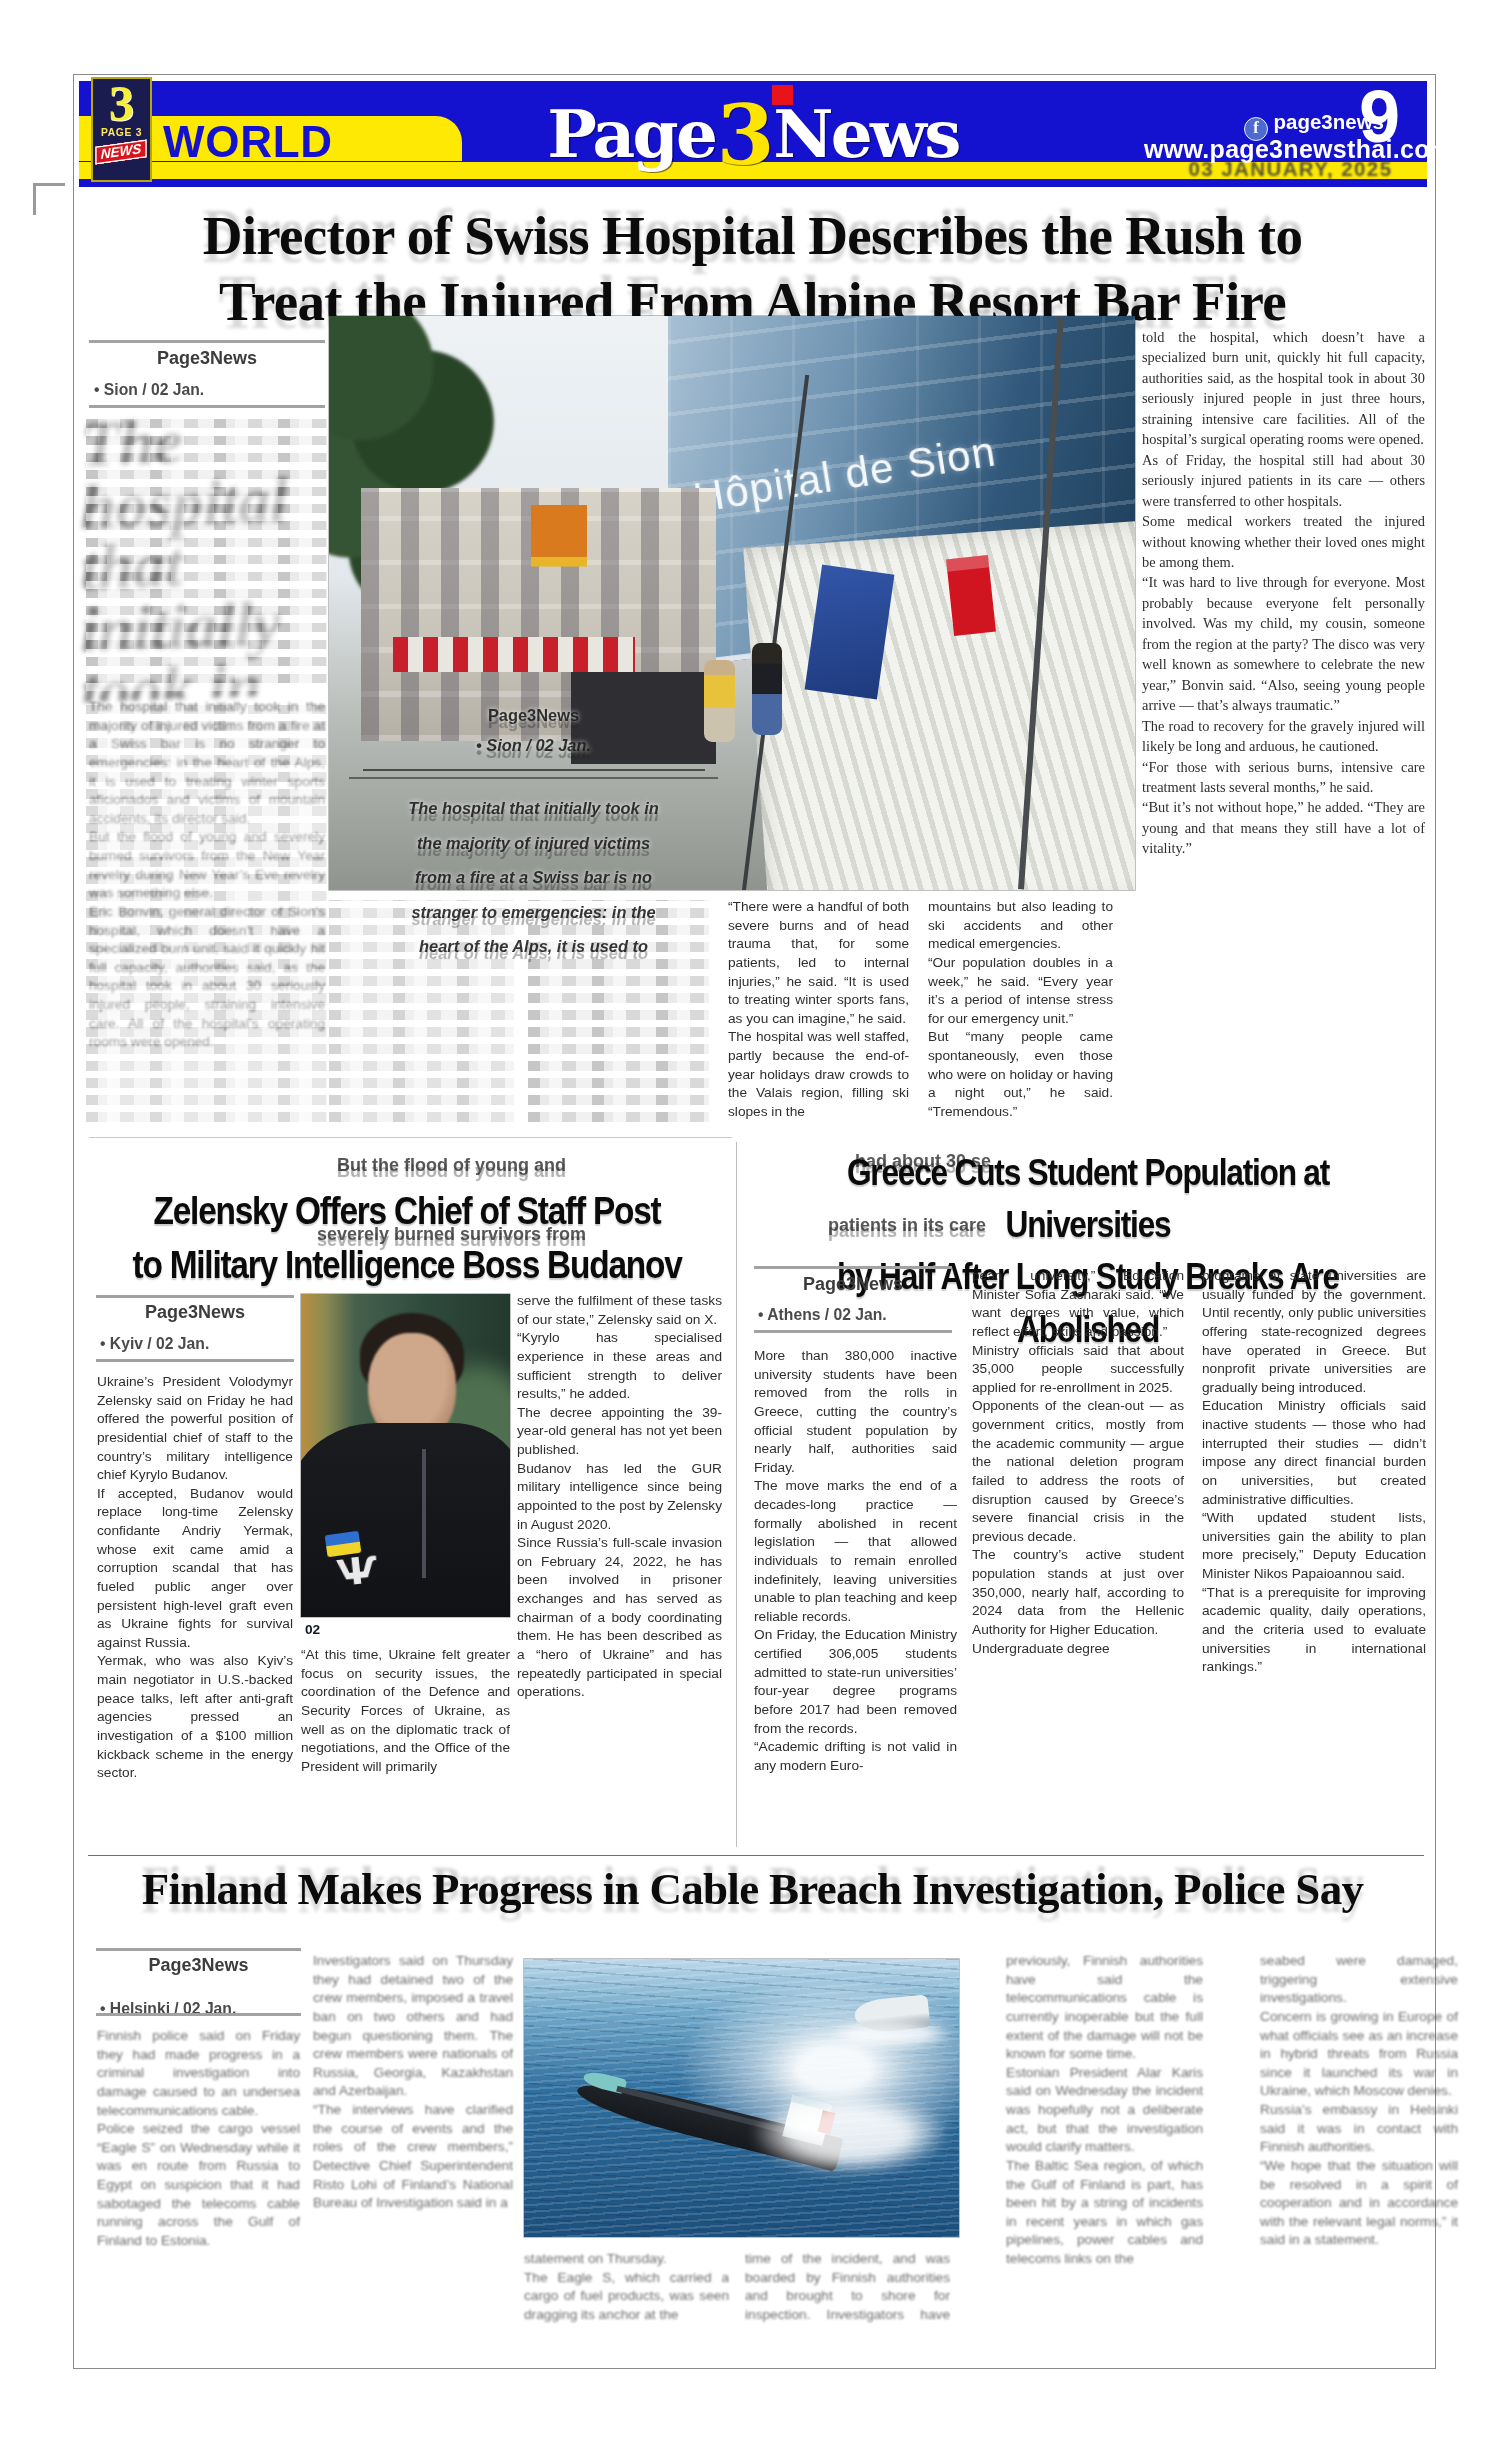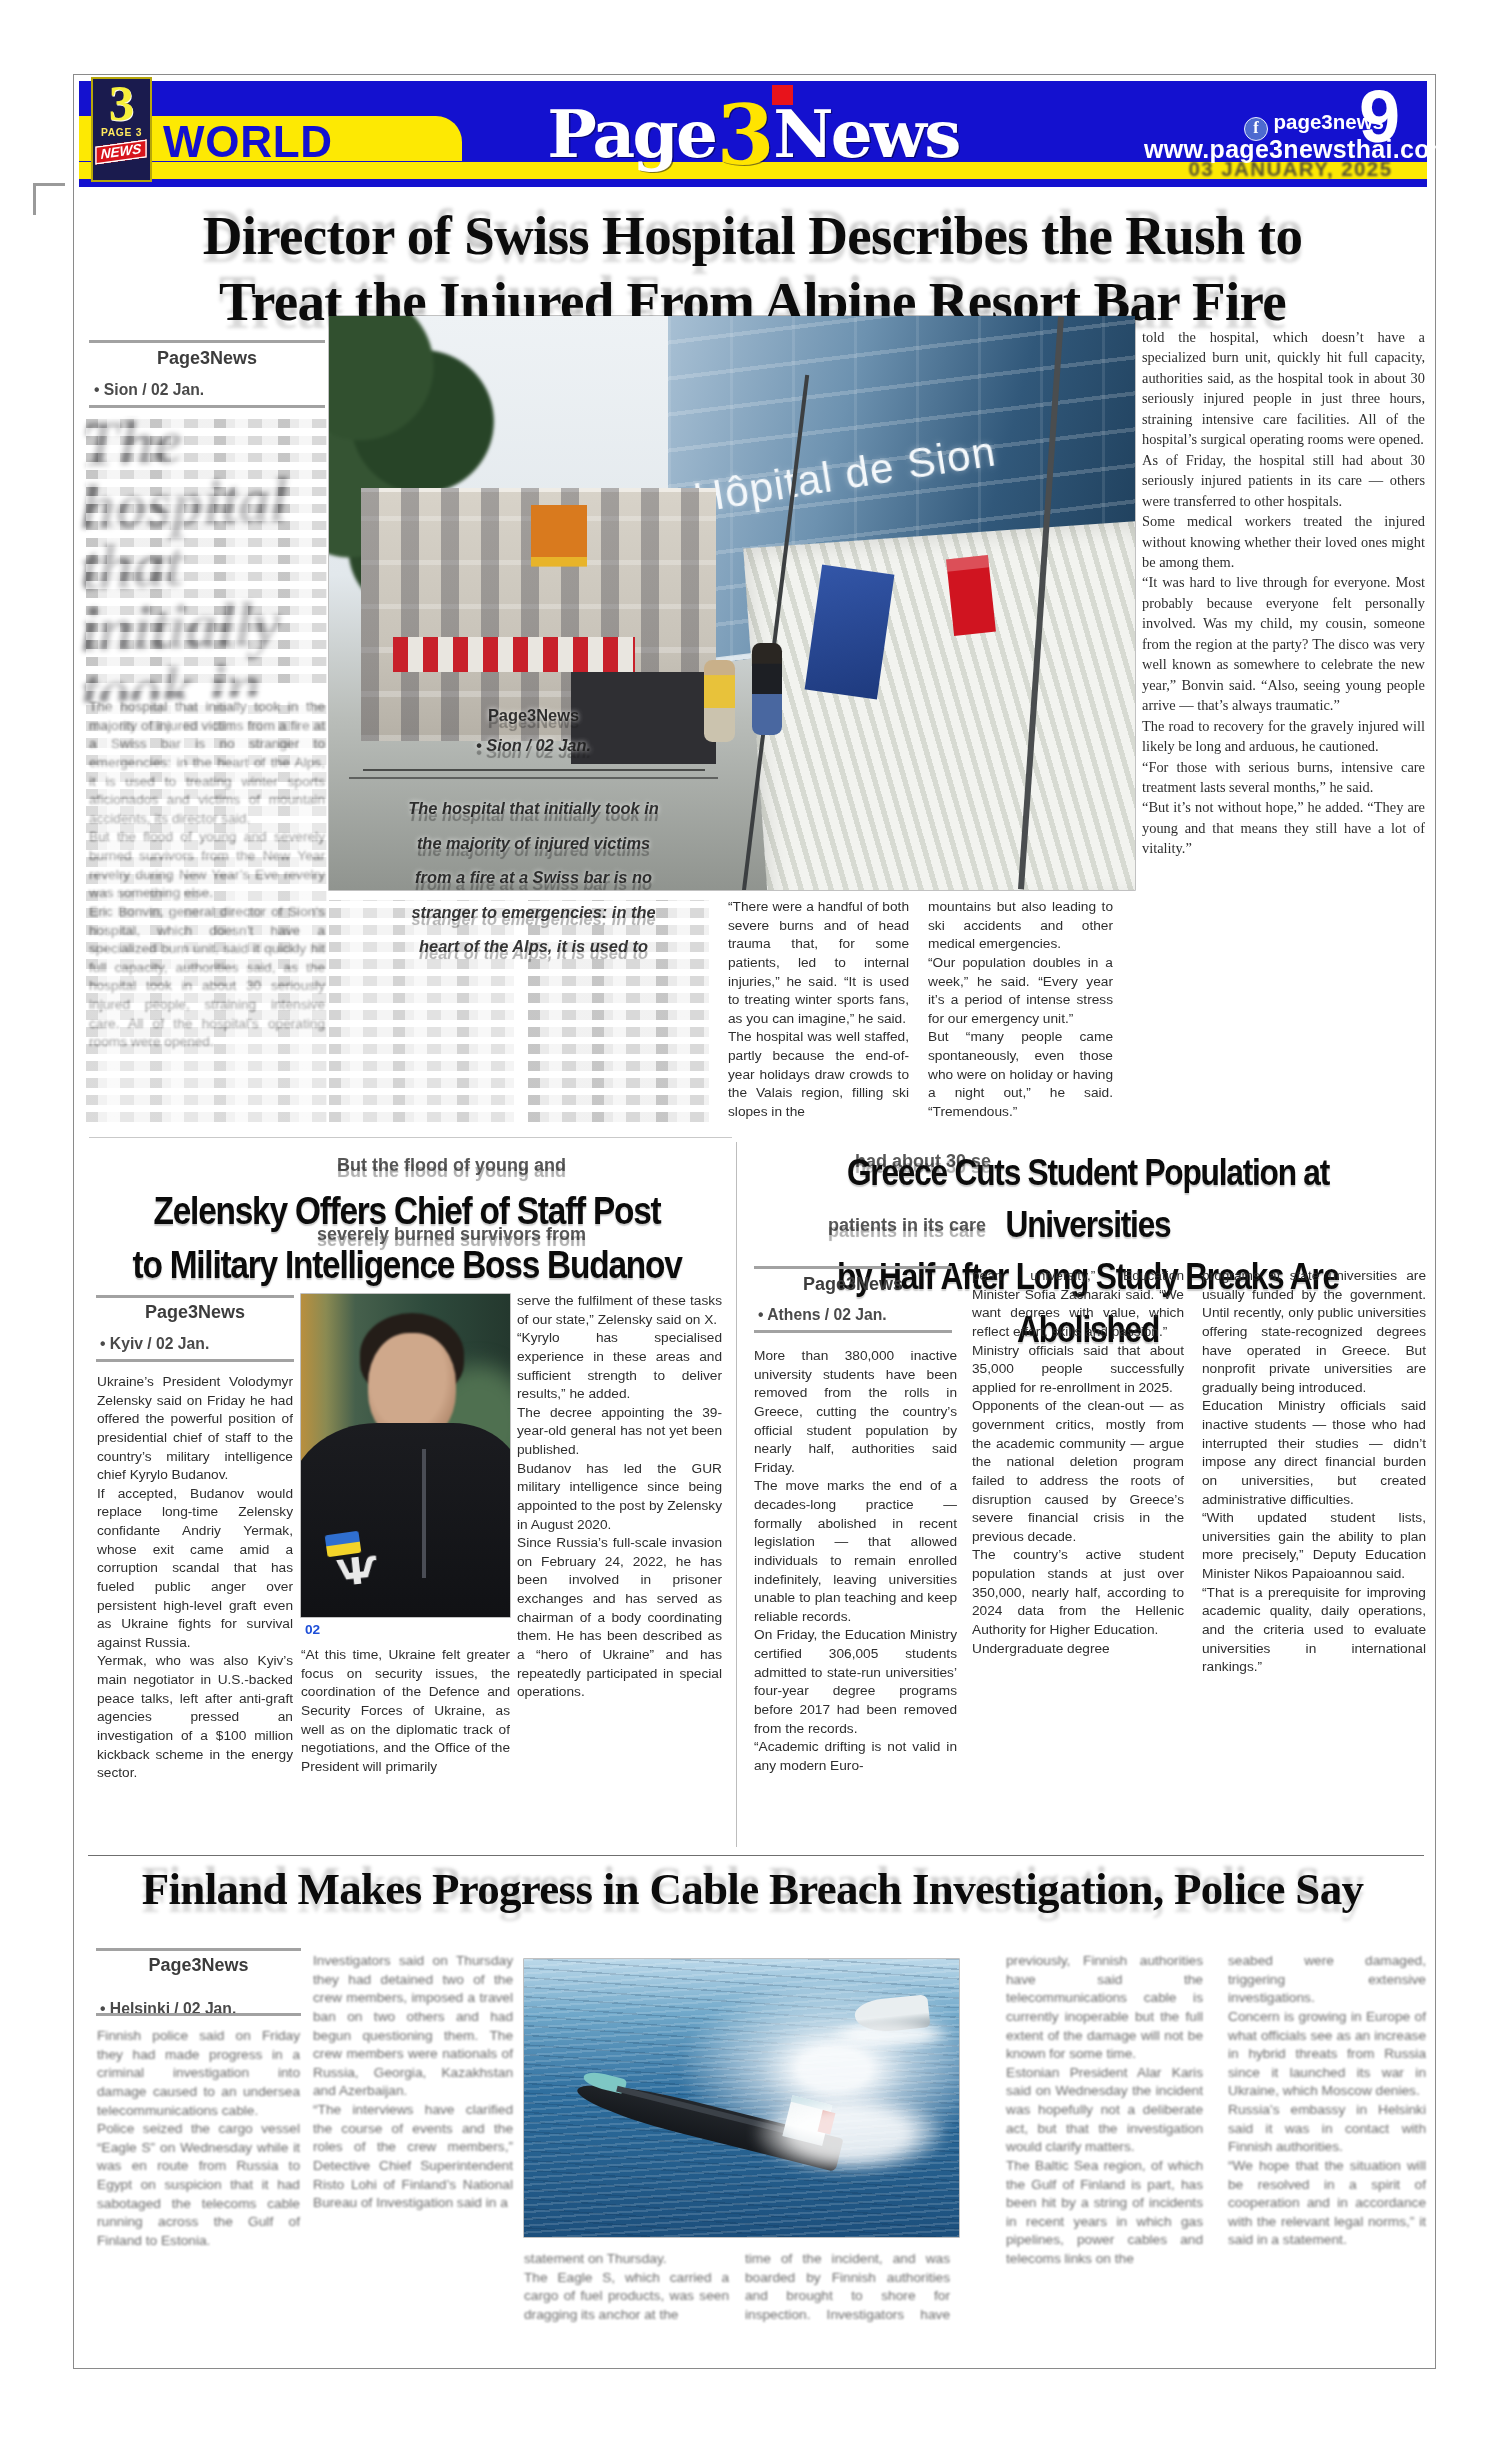--- a/index.html
+++ b/index.html
@@ -54,21 +54,21 @@
      repeating-linear-gradient(90deg,rgba(50,50,50,.55) 0 11.6px,rgba(140,140,140,.35) 11.6px 21px,
         rgba(235,235,235,.9) 21px 34px,rgba(90,90,90,.45) 34px 48px,rgba(200,200,200,.5) 48px 64px);
      opacity:.5;}
   .vrule{width:0.7px;background:#bdbdbd;}
   .hrule{height:1.4px;background:#6f6f6f;filter:blur(0.4px);}
   
   .photo{overflow:hidden;box-shadow:0 0 0 0.7px rgba(0,0,0,.35);}
   .sign{font:300 42px/42px "Liberation Sans",sans-serif;color:#f4f8fb;letter-spacing:1.4px;
         text-shadow:0 0 6.8px rgba(255,255,255,.4);}
   .corrug{background:repeating-linear-gradient(78deg,#f2f3ef 0 9px,#d7dad2 9px 14.4px);}
-  .cap02{font:bold 13.7px/15px "Liberation Sans",sans-serif;color:#1d4ed8;filter:blur(0.5px);}
+  .cap02{font:bold 13.7px/15px "Liberation Sans",sans-serif;color:#0f172a;filter:blur(0.5px);}
 </style>
 </head>
 <body>
 
 <div id="page">
 
   <div class="abs frame" style="left:73px;top:74px;width:1361px;height:2293px;"></div>
 
   <div class="abs mast-blue" style="left:79px;top:81px;width:1348px;height:81px;"></div>
   <div class="abs mast-yellow" style="left:79px;top:162px;width:1348px;height:18px;"></div>
@@ -282,21 +282,21 @@
                 background:linear-gradient(180deg,#e9eef0 0 55%,#7d8d96 100%);border-radius:40% 6.8px 5.5px 55%;"></div>
     <div class="abs" style="left:70%;top:22%;width:28%;height:10%;background:radial-gradient(ellipse,rgba(255,255,255,.8) 0 45%,transparent 75%);filter:blur(4.1px);"></div>
   </div>
 
   <div class="abs col heavy" style="left:524px;top:2250px;width:205px;height:74px;overflow:hidden;">statement on Thursday.
 The Eagle S, which carried a cargo of fuel products, was seen dragging its anchor at the</div>
   <div class="abs col heavy" style="left:745px;top:2250px;width:205px;height:74px;overflow:hidden;">time of the incident, and was boarded by Finnish authorities and brought to shore for inspection. Investigators have said</div>
   <div class="abs col heavy" style="left:1006px;top:1952px;width:197px;height:375px;overflow:hidden;">previously, Finnish authorities have said the telecommunications cable is currently inoperable but the full extent of the damage will not be known for some time.
 Estonian President Alar Karis said on Wednesday the incident was hopefully not a deliberate act, but that the investigation would clarify matters.
 The Baltic Sea region, of which the Gulf of Finland is part, has been hit by a string of incidents in recent years in which gas pipelines, power cables and telecoms links on the</div>
-  <div class="abs col heavy" style="left:1228px;top:1952px;width:198px;height:375px;overflow:hidden;">seabed were damaged, triggering extensive investigations.
+  <div class="abs col heavy" style="left:1260px;top:1952px;width:198px;height:375px;overflow:hidden;">seabed were damaged, triggering extensive investigations.
 Concern is growing in Europe of what officials see as an increase in hybrid threats from Russia since it launched its war in Ukraine, which Moscow denies.
 Russia’s embassy in Helsinki said it was in contact with Finnish authorities.
 “We hope that the situation will be resolved in a spirit of cooperation and in accordance with the relevant legal norms,” it said in a statement.</div>
 
   <div class="abs" style="left:33px;top:183px;width:31.5px;height:2.7px;background:#9a9a9a;"></div>
   <div class="abs" style="left:33px;top:183px;width:2.7px;height:31.5px;background:#9a9a9a;"></div>
 
 </div>
 
 

